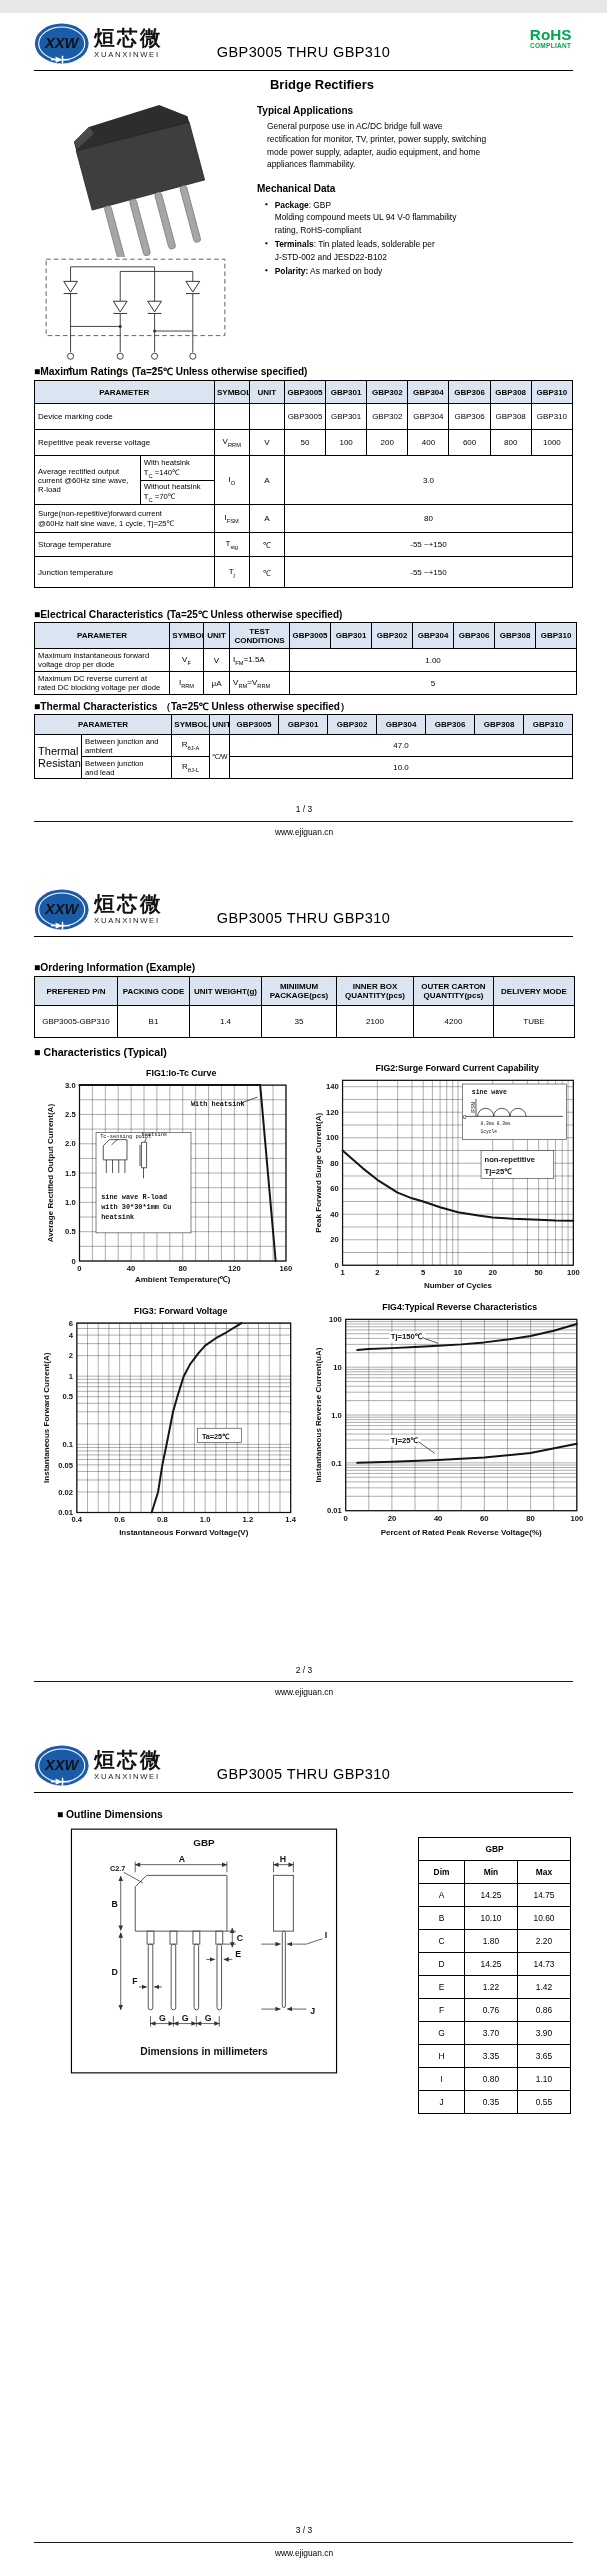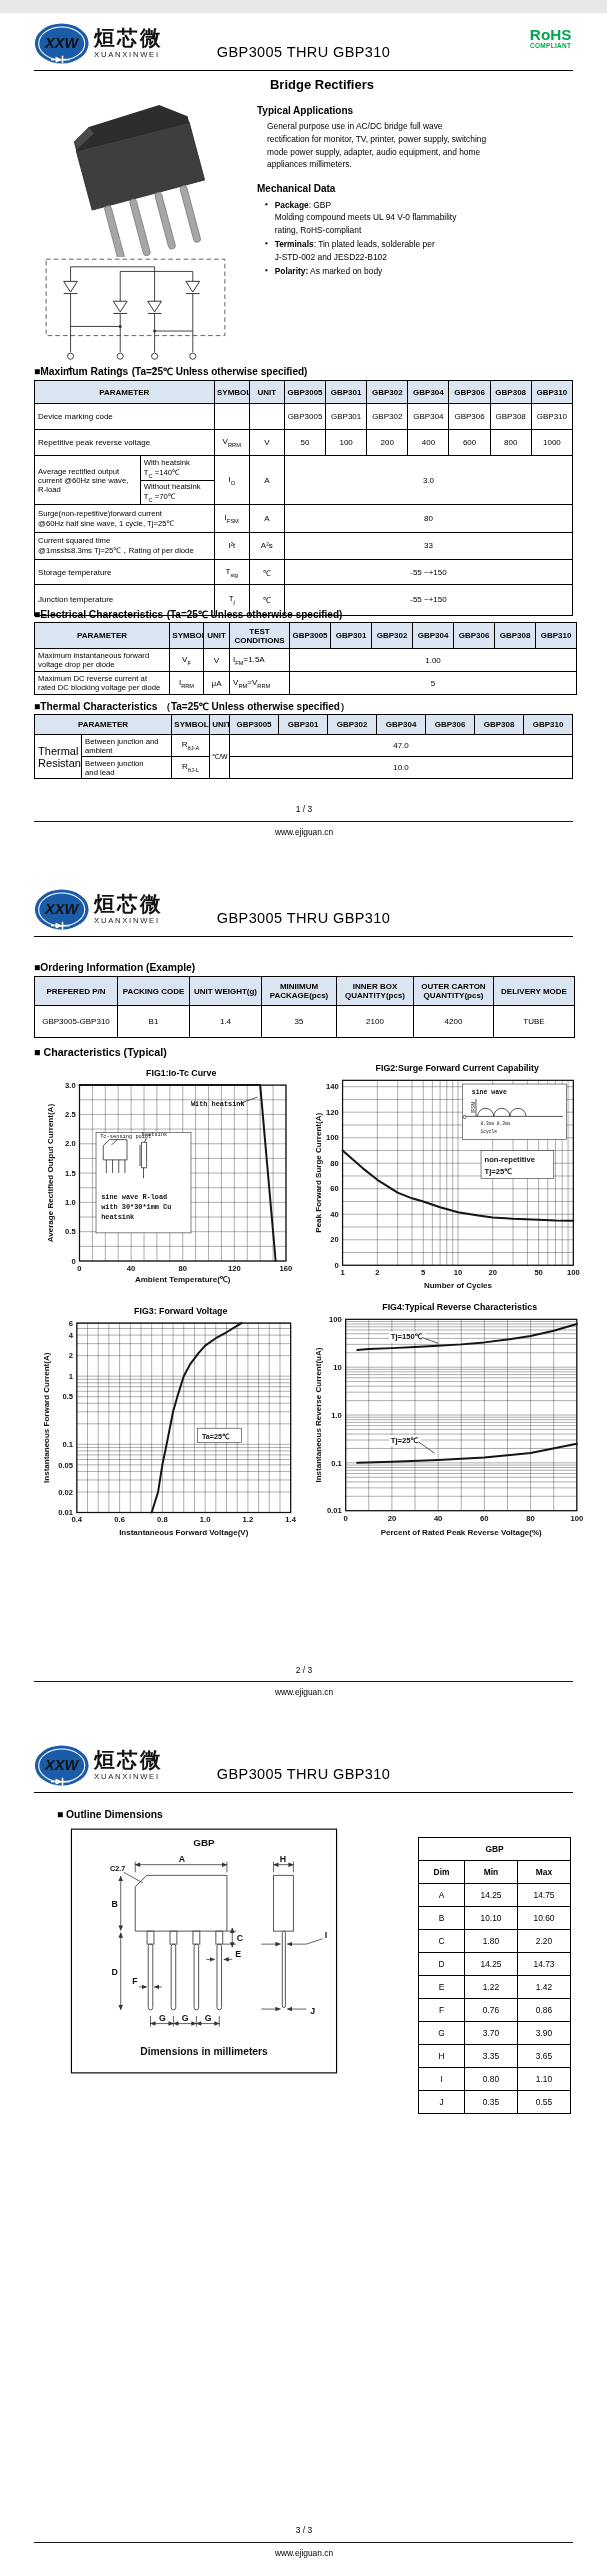--- a/index.html
+++ b/index.html
@@ -141,21 +141,21 @@
     </g>
   </svg>
 
   <div class="rcol">
     <div class="blk">
       <h3>Typical Applications</h3>
       <div class="indent">
         <div>General purpose use in AC/DC bridge full wave</div>
         <div>rectification for monitor, TV, printer, power supply, switching</div>
         <div>mode power supply, adapter, audio equipment, and home</div>
-        <div>appliances millimeters.</div>
+        <div>appliances flammability.</div>
       </div>
     </div>
     <div class="blk">
       <h3>Mechanical Data</h3>
       <ul class="dots">
         <li><b>Package</b><span>: GBP</span>
           <div>Molding compound meets UL 94 V-0 flammability</div>
           <div>rating, RoHS-compliant</div>
         </li>
         <li><b>Terminals</b><span>: Tin plated leads, solderable  per</span>
@@ -231,26 +231,20 @@
       </td>
       <td><span>I</span><sub>O</sub></td>
       <td>A</td>
       <td colspan="7">3.0</td>
     </tr>
     <tr style="height:27.6px">
       <td colspan="2" class="pl" style="font-size:7.7px"><span>Surge(non-repetitive)forward current</span><br><span>@60Hz half sine wave, 1 cycle, Tj=25℃</span></td>
       <td><span>I</span><sub>FSM</sub></td>
       <td>A</td>
       <td colspan="7">80</td>
-    </tr>
-    <tr style="height:27.6px">
-      <td colspan="2" class="pl" style="font-size:7.7px"><span>Current squared time</span><br><span>@1ms≤t≤8.3ms Tj=25℃，Rating of per diode</span></td>
-      <td>I²t</td>
-      <td>A²s</td>
-      <td colspan="7">33</td>
     </tr>
     <tr style="height:24.5px">
       <td colspan="2" class="pl">Storage temperature</td>
       <td><span>T</span><sub>stg</sub></td>
       <td>℃</td>
       <td colspan="7">-55 ~+150</td>
     </tr>
     <tr style="height:31px">
       <td colspan="2" class="pl">Junction temperature</td>
       <td><span>T</span><sub>j</sub></td>

